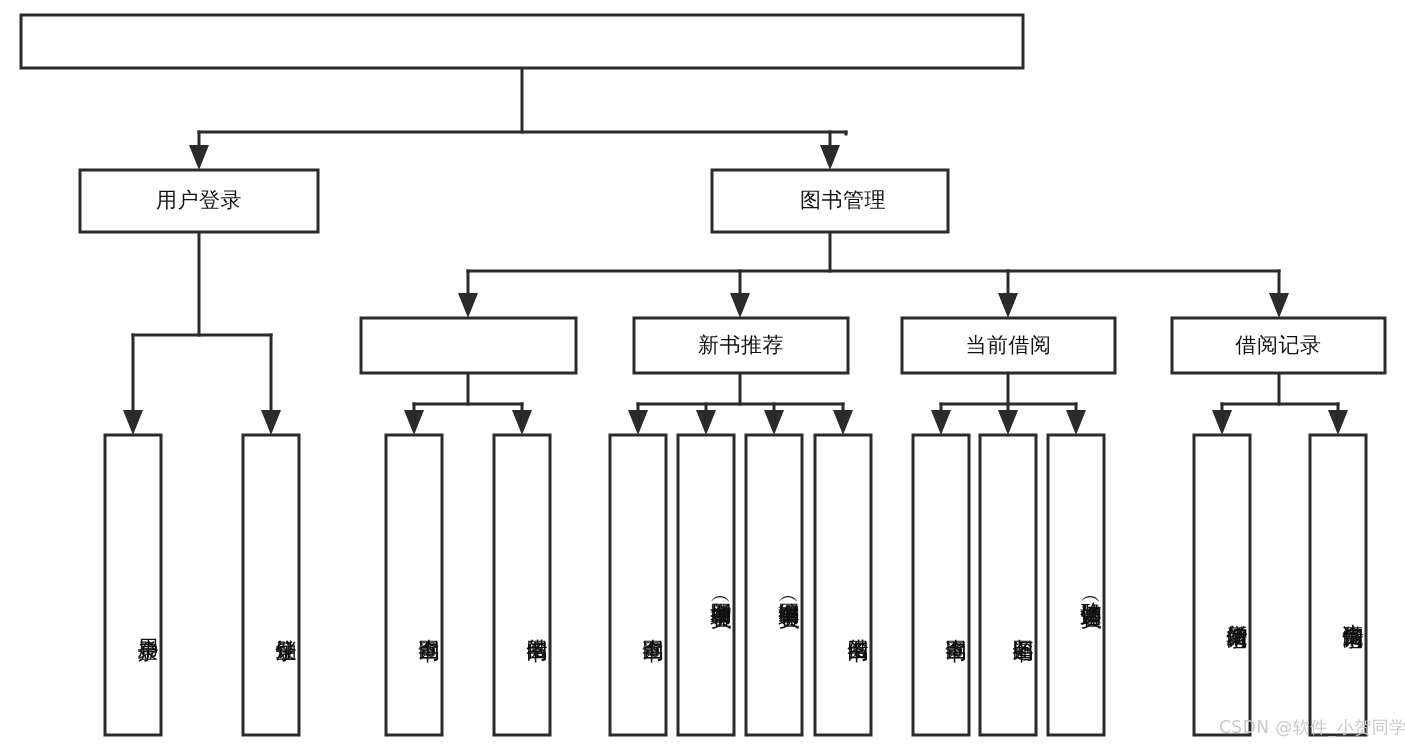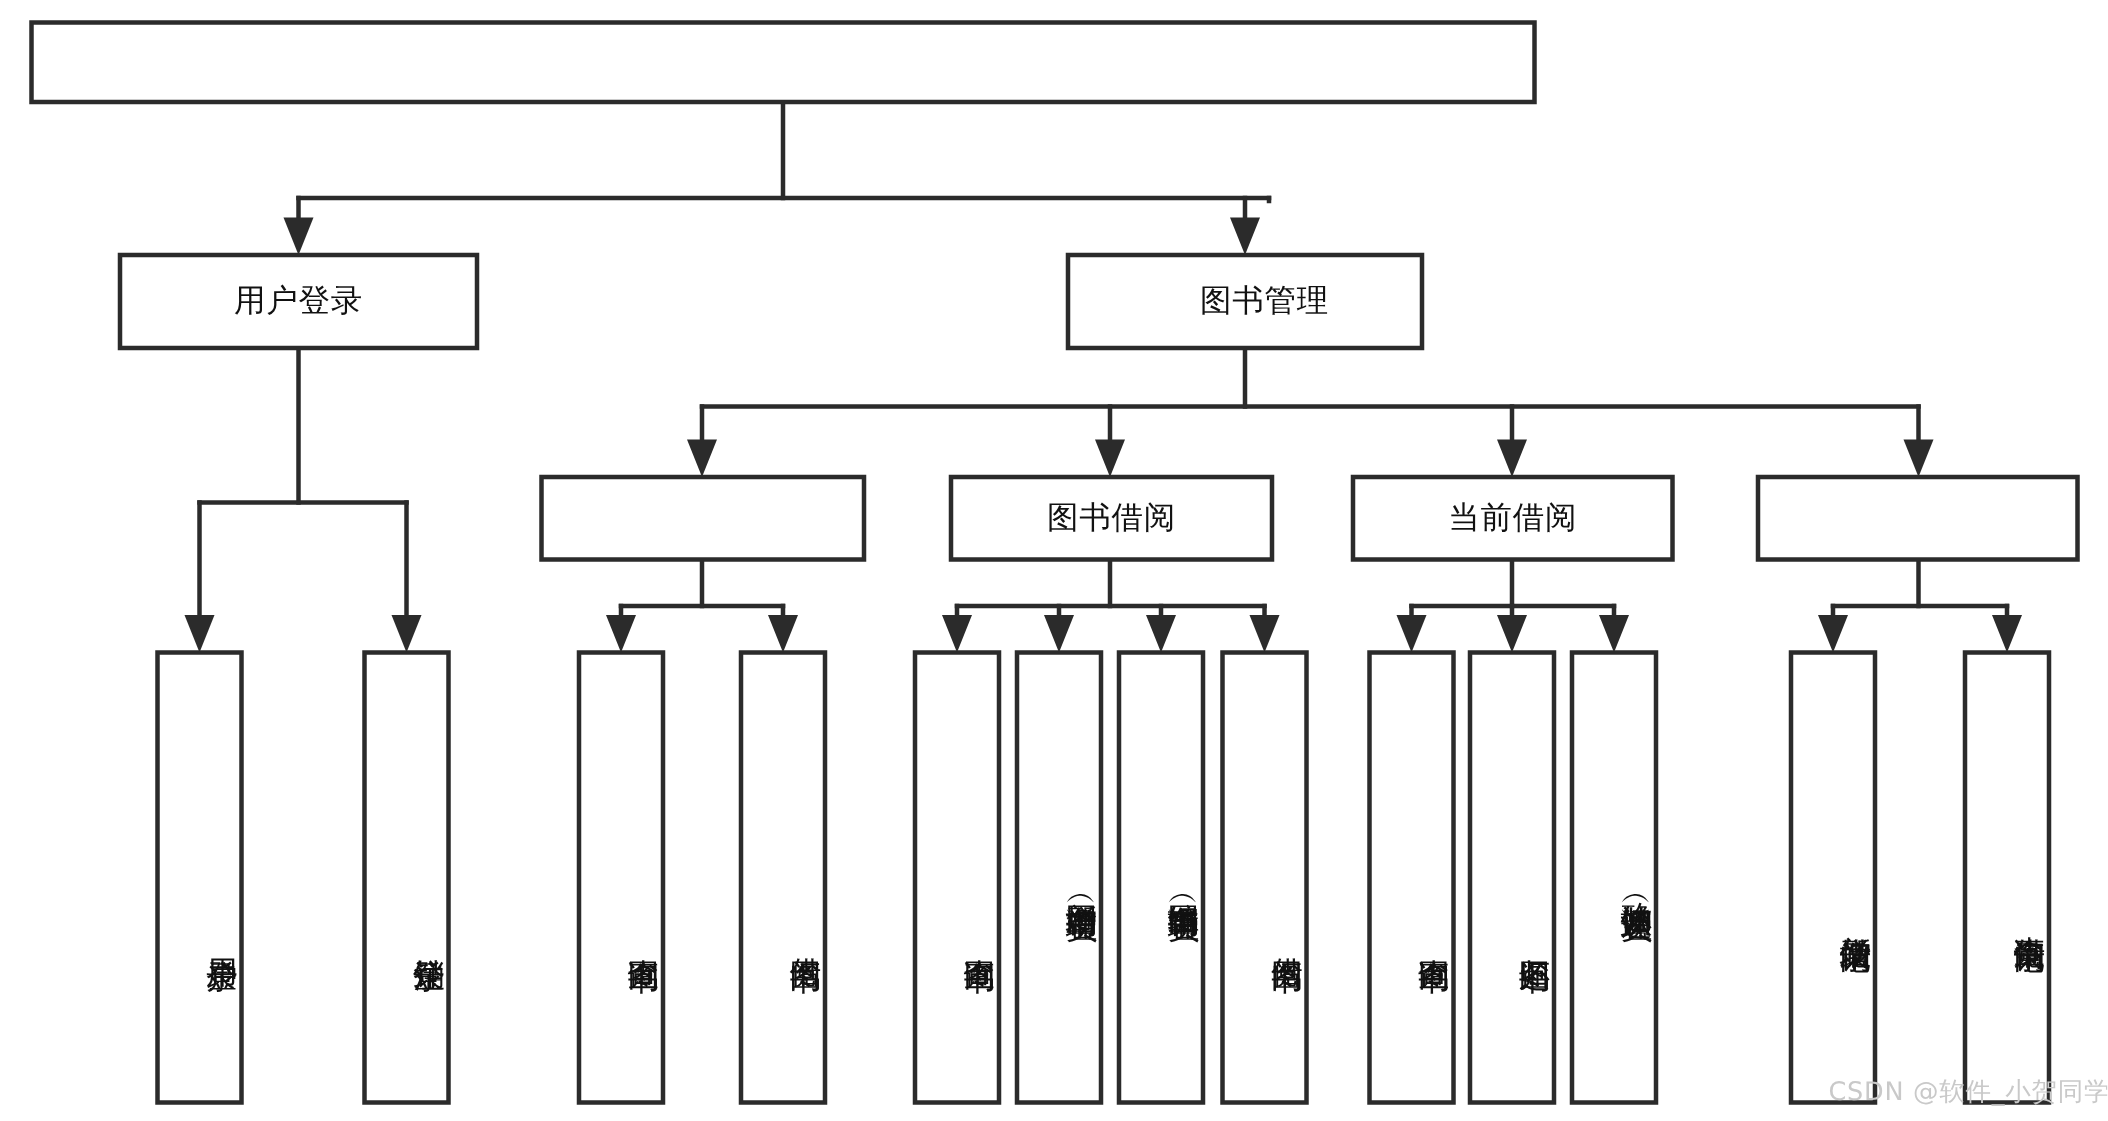--- a/index.html
+++ b/index.html
@@ -172,22 +172,23 @@
 
       <rect class="node-box" x="1194" y="435" width="56" height="300"></rect>
       <rect class="node-box" x="1310" y="435" width="56" height="300"></rect>
     </g>
   </svg>
 
 
   <div class="node-label-h" style="left:80px; top:170px; width:238px; height:62px;">用户登录</div>
   <div class="node-label-h" style="left:712px; top:170px; width:236px; height:62px;margin-left:13px;">图书管理</div>
 
-  <div class="node-label-h" style="left:634px; top:318px; width:214px; height:55px;">图书借阅</div>
+  <div class="node-label-h" style="left:634px; top:318px; width:214px; height:55px;">新书推荐</div>
   <div class="node-label-h" style="left:902px; top:318px; width:213px; height:55px;">当前借阅</div>
+  <div class="node-label-h" style="left:1172px; top:318px; width:213px; height:55px;">借阅记录</div>
 
   <div class="node-label-v" style="left:105px; top:524px; width:56px; height:200px;">用户登录</div>
   <div class="node-label-v" style="left:243px; top:524px; width:56px; height:200px;">注销登录</div>
 
   <div class="node-label-v" style="left:386px; top:524px; width:56px; height:200px;">查询图书</div>
   <div class="node-label-v" style="left:494px; top:524px; width:56px; height:200px;">借阅图书</div>
 
   <div class="node-label-v" style="left:610px; top:524px; width:56px; height:200px;">查询图书</div>
   <div class="node-label-v" style="left:678px; top:445px; width:56px; height:288px;">新增图书（管理员）</div>
   <div class="node-label-v" style="left:746px; top:445px; width:56px; height:288px;">编辑图书（管理员）</div>

